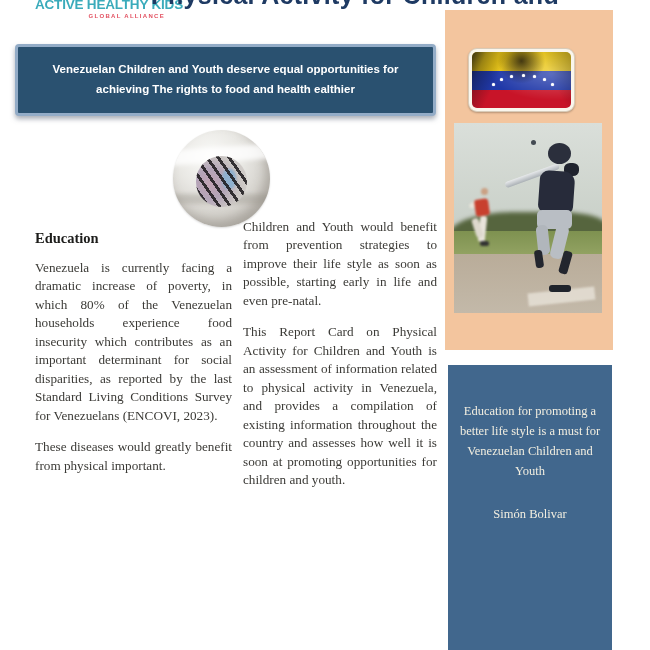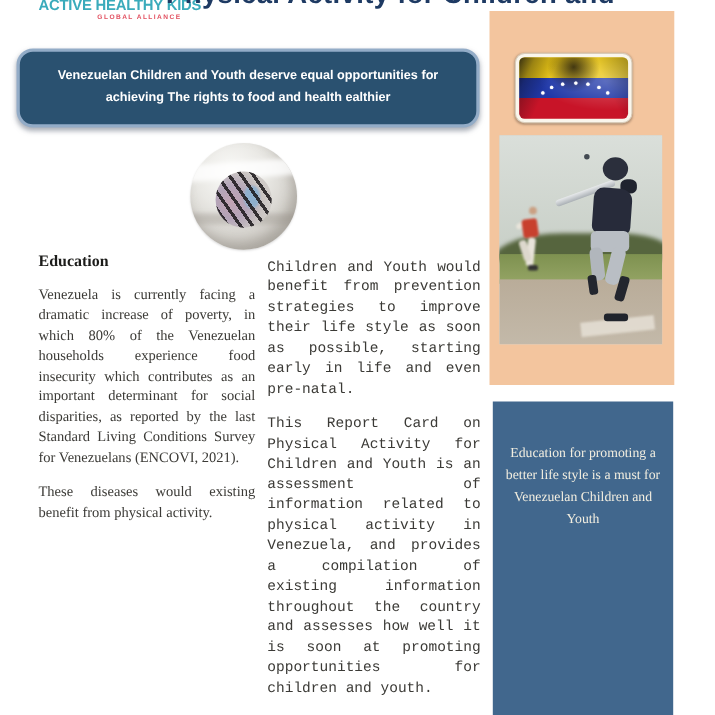--- a/index.html
+++ b/index.html
@@ -23,21 +23,21 @@
   
   .title-strip { position:absolute; left:151px; top:0; width:448px; height:13px; overflow:hidden; }
   .title-text {
     font-family:"Liberation Sans", sans-serif; font-weight:bold; font-size:25px;
     color:#1E3A63; white-space:nowrap; margin-top:-19px; letter-spacing:0.3px;
   }
 
   
   .banner {
     position:absolute; left:15px; top:44px; width:415px; height:66px;
-    background:#2A5170; border:3px solid #93ACC7; border-radius:15px;
+    background:#2A5170; border:3px solid #93ACC7; border-radius:4px;
     box-shadow:0 3px 5px rgba(100,110,125,0.55);
     display:flex; align-items:center; justify-content:center; text-align:center;
   }
   .banner-text {
     font-family:"Liberation Sans", sans-serif; font-weight:bold;
     font-size:11.5px; line-height:1.7; color:#ffffff; padding:0 12px;
   }
 
   
   .fan {
@@ -126,21 +126,21 @@
   .leg-back { position:absolute; left:33%; top:54%; width:12px; height:30px;
     background:#b1b6bc; border-radius:5px; transform:rotate(-6deg); }
   .sock-front { position:absolute; left:60%; top:70%; width:9px; height:23px;
     background:#23262e; border-radius:3px; transform:rotate(16deg); }
   .sock-back { position:absolute; left:31%; top:69%; width:8px; height:18px;
     background:#23262e; border-radius:3px; transform:rotate(-8deg); }
   .shoe { position:absolute; left:47%; top:90%; width:22px; height:7px; background:#20242c; border-radius:3px; }
 
   
   .col1 { position:absolute; left:35px; top:230px; width:197px; }
-  .col2 { position:absolute; left:243px; top:234px; width:194px;font-family:Liberation Mono, monospace; }
+  .col2 { position:absolute; left:243px; top:218px; width:194px; }
   .article-heading { font-size:14.5px; font-weight:bold; color:#1c1c1a; margin:0 0 12px; }
   .body-par { font-size:13.2px; line-height:1.4; text-align:justify;
     color:#3B3A36; margin:0 0 13px; }
 
   
   .sidebar-box {
     position:absolute; left:448px; top:365px; width:164px; height:285px;
     background:#41678D; color:#F2EEE0; text-align:center; box-sizing:border-box;
     padding:36px 9px 16px;
   }
@@ -213,26 +213,27 @@
         <div class="sock-back"></div>
         <div class="sock-front"></div>
         <div class="shoe"></div>
       </div>
     </div>
 
   </div>
 
   <div class="col1">
     <h2 class="article-heading">Education</h2>
-    <p class="body-par">Venezuela is currently facing a dramatic increase of poverty, in which 80% of the Venezuelan households experience food insecurity which contributes as an important determinant for social disparities, as reported by the last Standard Living Conditions Survey for Venezuelans (ENCOVI, 2021).</p>
-    <p class="body-par">These diseases would existing benefit from physical activity.</p>
+    <p class="body-par">Venezuela is currently facing a dramatic increase of poverty, in which 80% of the Venezuelan households experience food insecurity which contributes as an important determinant for social disparities, as reported by the last Standard Living Conditions Survey for Venezuelans (ENCOVI, 2023).</p>
+    <p class="body-par">These diseases would greatly benefit from physical important.</p>
   </div>
 
   <div class="col2">
     <p class="body-par">Children and Youth would benefit from prevention strategies to improve their life style as soon as possible, starting early in life and even pre-natal.</p>
     <p class="body-par">This Report Card on Physical Activity for Children and Youth is an assessment of information related to physical activity in Venezuela, and provides a compilation of existing information throughout the country and assesses how well it is soon at promoting opportunities for children and youth.</p>
   </div>
 
   <aside class="sidebar-box">
     <p class="sidebar-callout">Education for promoting a better life style is a must for Venezuelan Children and Youth</p>
+    <p class="sidebar-author">Simón Bolivar</p>
   </aside>
 
 </div>
 
 </body></html>

